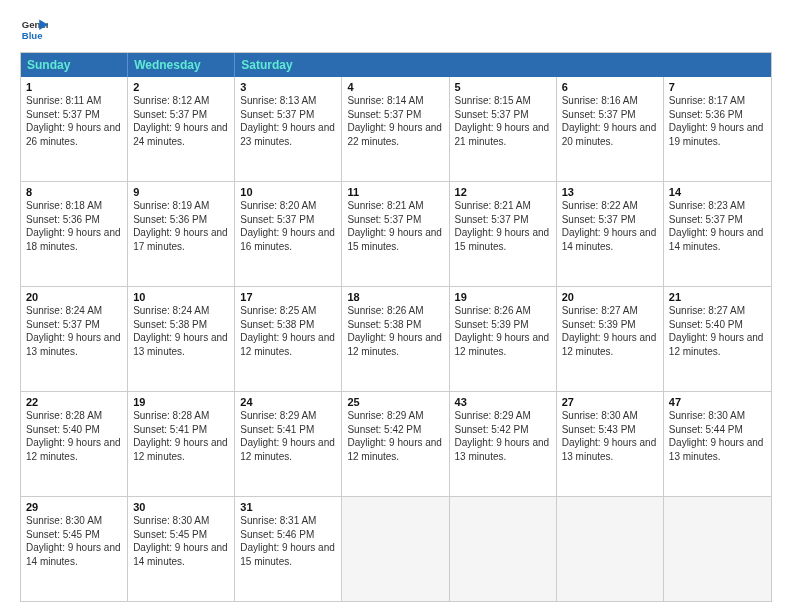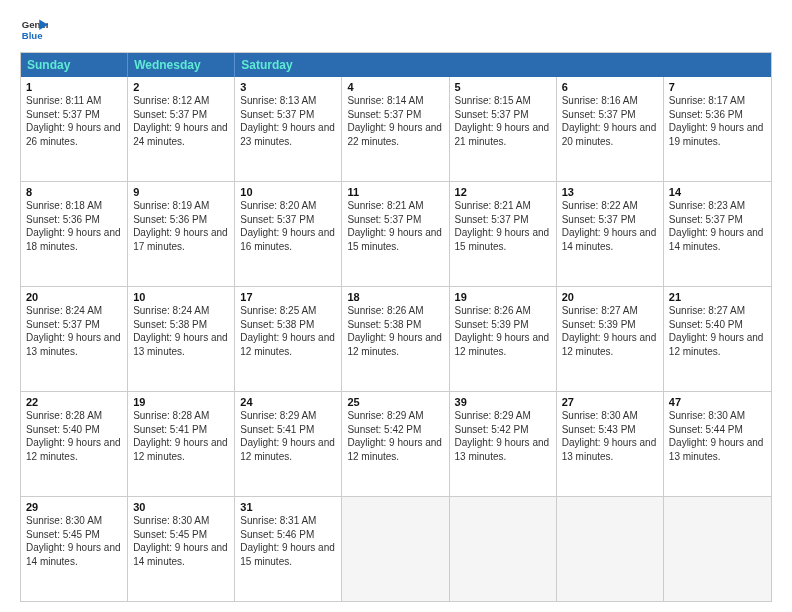--- a/index.html
+++ b/index.html
@@ -230,21 +230,21 @@
           </div>
           <div class="cal-cell">
             <span class="day-num">24</span>
             <div class="cal-cell-text">Sunrise: 8:29 AM<br>Sunset: 5:41 PM<br>Daylight: 9 hours and 12 minutes.</div>
           </div>
           <div class="cal-cell">
             <span class="day-num">25</span>
             <div class="cal-cell-text">Sunrise: 8:29 AM<br>Sunset: 5:42 PM<br>Daylight: 9 hours and 12 minutes.</div>
           </div>
           <div class="cal-cell">
-            <span class="day-num">39</span>
+            <span class="day-num">43</span>
             <div class="cal-cell-text">Sunrise: 8:29 AM<br>Sunset: 5:42 PM<br>Daylight: 9 hours and 13 minutes.</div>
           </div>
           <div class="cal-cell">
             <span class="day-num">27</span>
             <div class="cal-cell-text">Sunrise: 8:30 AM<br>Sunset: 5:43 PM<br>Daylight: 9 hours and 13 minutes.</div>
           </div>
           <div class="cal-cell">
             <span class="day-num">47</span>
             <div class="cal-cell-text">Sunrise: 8:30 AM<br>Sunset: 5:44 PM<br>Daylight: 9 hours and 13 minutes.</div>
           </div>

